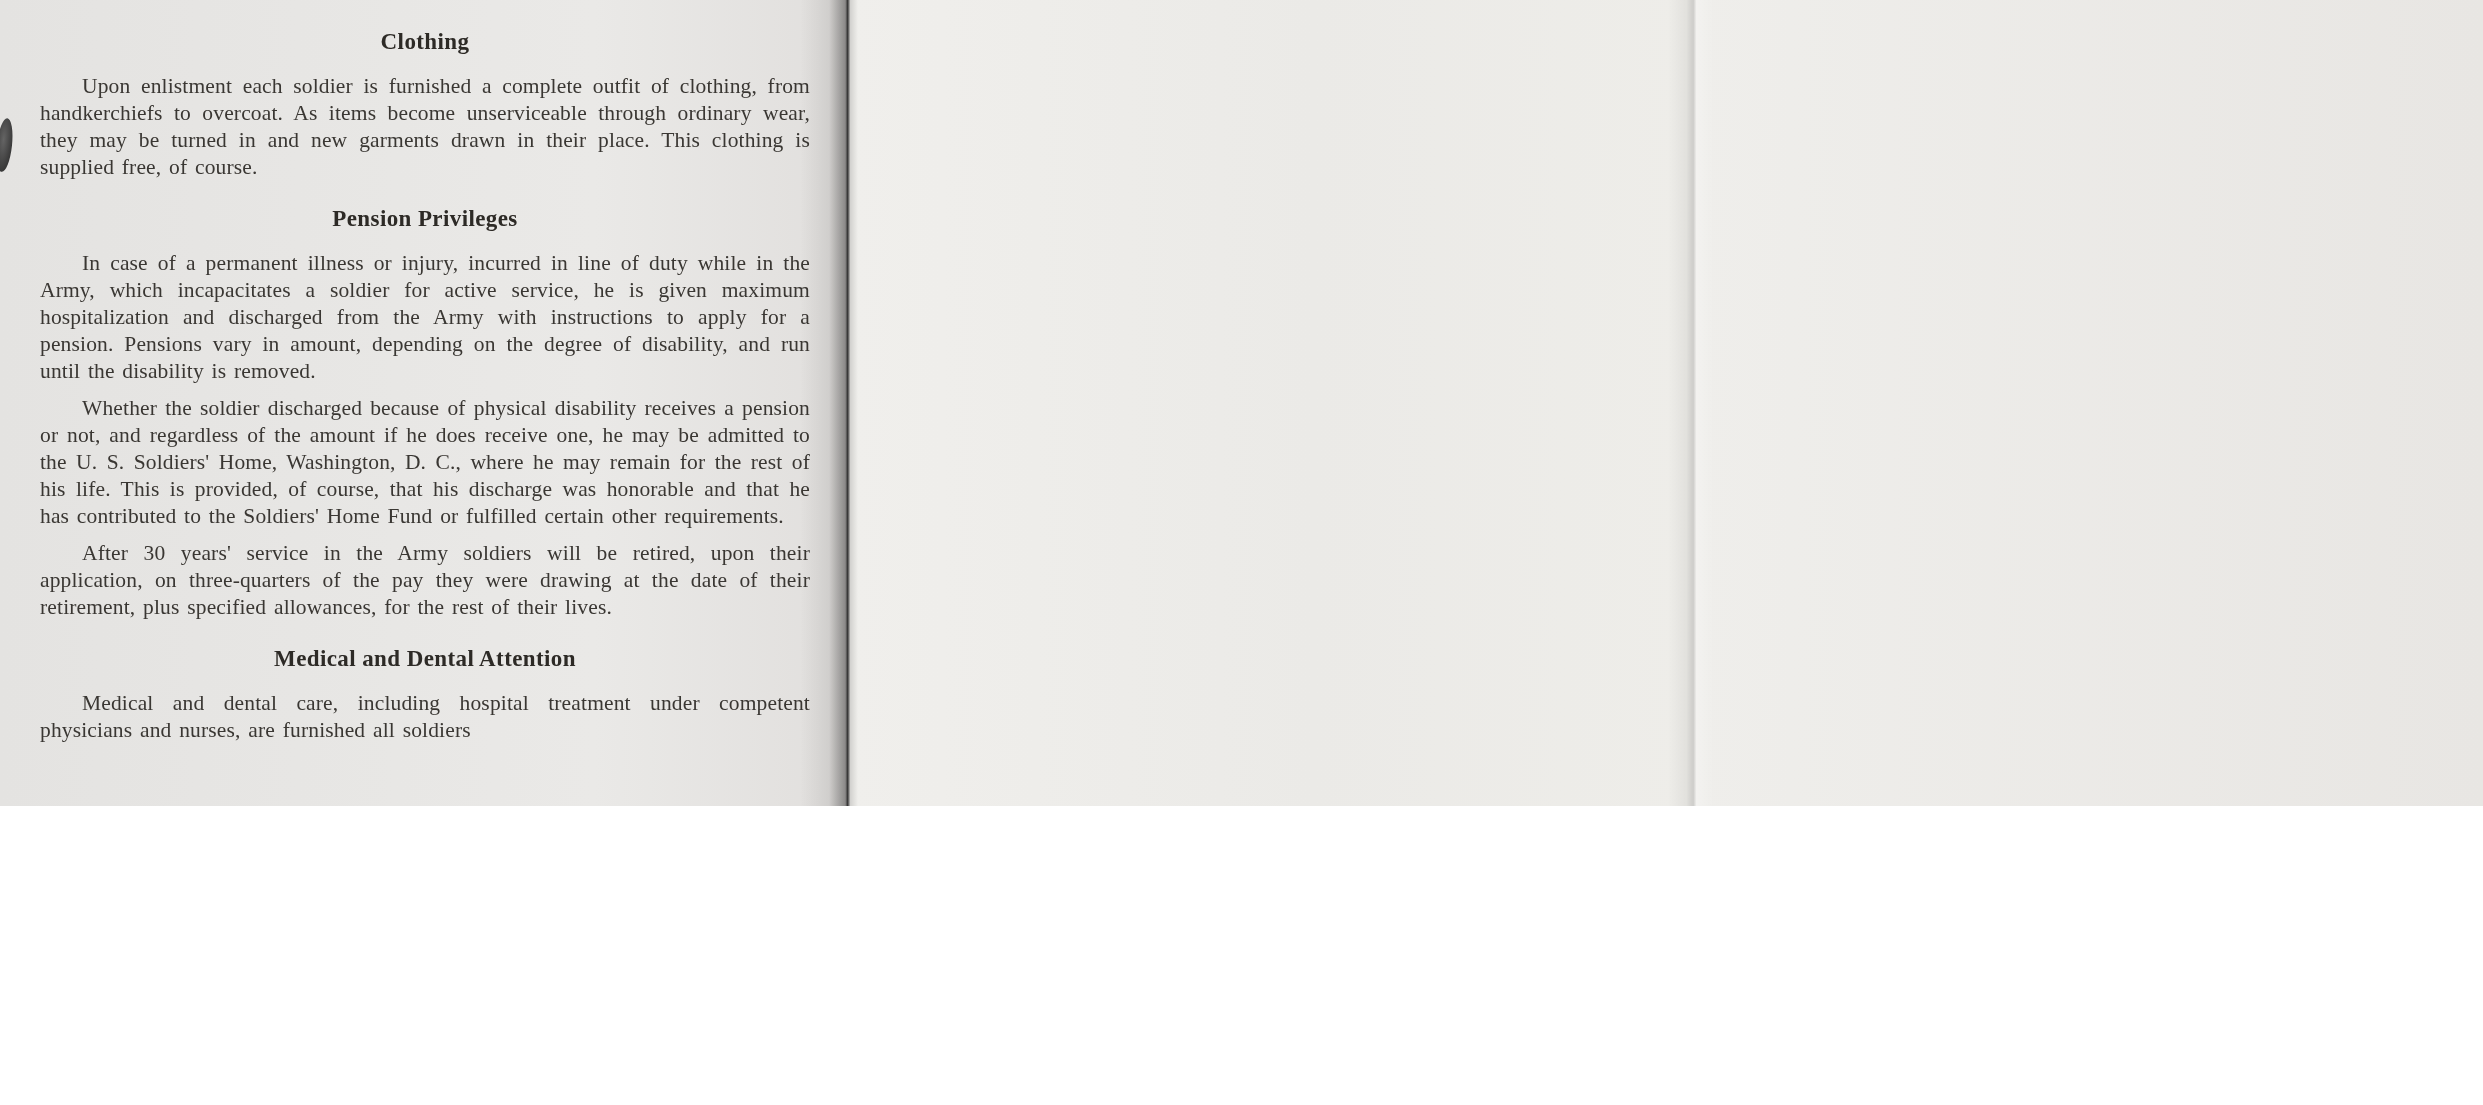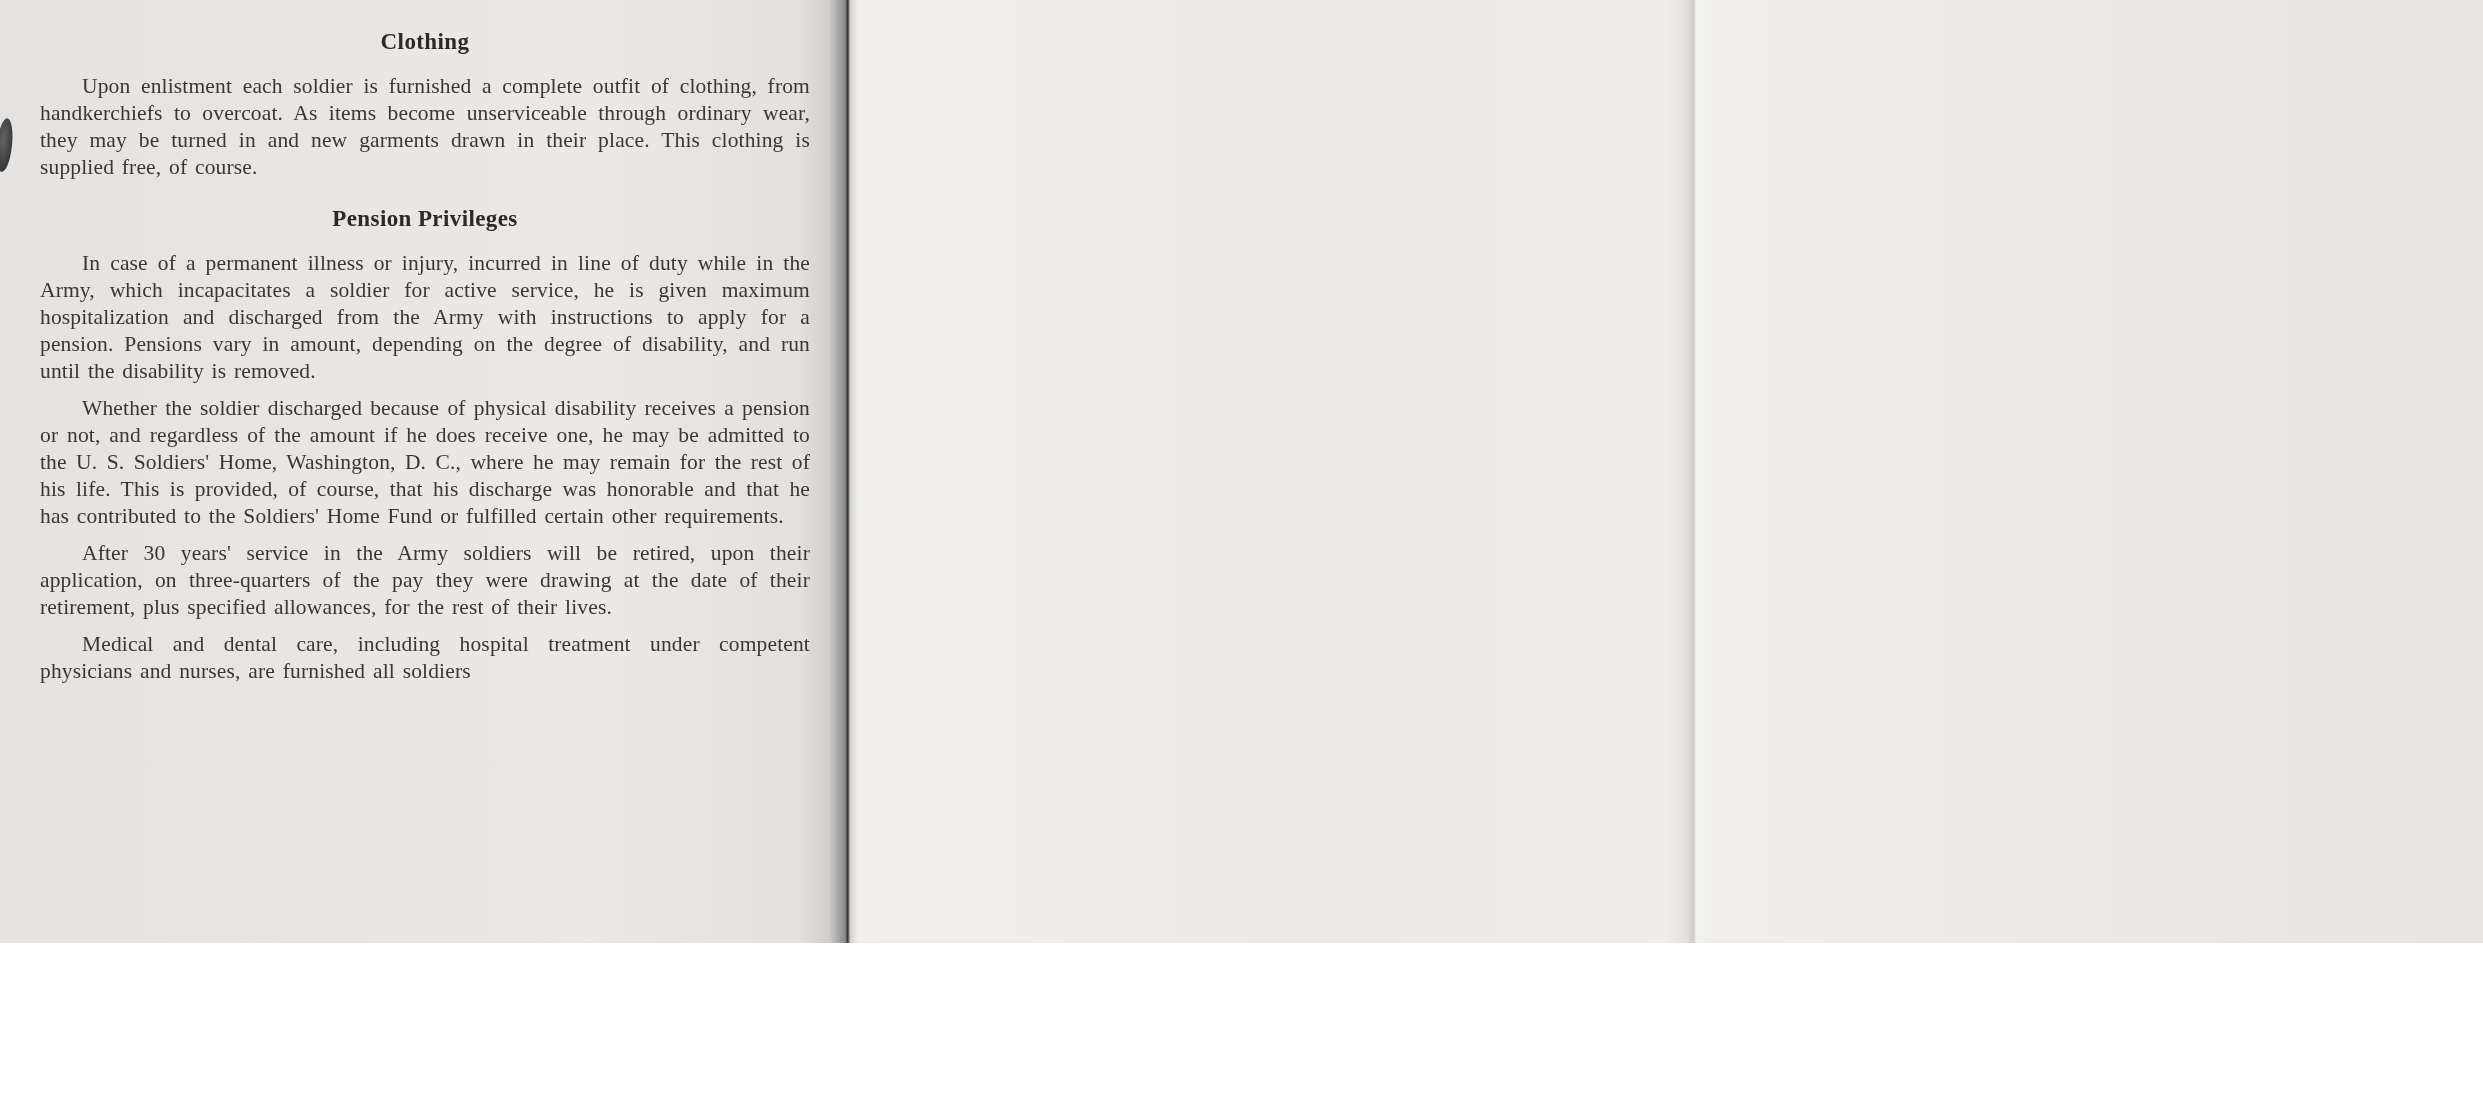--- a/index.html
+++ b/index.html
@@ -1,17 +1,17 @@
 <!DOCTYPE html>
 <html><head>
 <meta charset="utf-8">
 <style>
   html,body{margin:0;padding:0;background:#ffffff;}
   .canvas{
-    position:relative;width:2483px;height:943px;overflow:hidden;background:#ffffff;
+    position:relative;width:2483px;height:806px;overflow:hidden;background:#ffffff;
     font-family:"Liberation Serif","DejaVu Serif",serif;color:#3a3733;
   }
   .paper{position:absolute;left:0;top:0;width:2483px;height:1076px;}
   .paper::after{
     content:"";position:absolute;left:0;bottom:-2px;width:100%;height:8px;
     background:linear-gradient(to bottom, rgba(0,0,0,0.14), rgba(0,0,0,0));
   }
   .page{position:absolute;top:0;height:1076px;}
   .page-4{left:0;width:849px;background:linear-gradient(to right,#e4e3e1,#eae9e7 70%,#e1dfdd);}
   .page-5{left:849px;width:843px;background:linear-gradient(to right,#f0efec,#ebeae7 55%,#eeede9);}
@@ -62,20 +62,21 @@
   <div class="paper">
 
     <div class="page page-4">
       <div class="col col-4">
         <h3 class="bh">Clothing</h3>
         <p class="bp">Upon enlistment each soldier is furnished a complete outfit of clothing, from handkerchiefs to overcoat.  As items become unserviceable through ordinary wear, they may be turned in and new garments drawn in their place.  This clothing is supplied free, of course.</p>
         <h3 class="bh">Pension Privileges</h3>
         <p class="bp">In case of a permanent illness or injury, incurred in line of duty while in the Army, which incapacitates a soldier for active service, he is given maximum hospitalization and discharged from the Army with instructions to apply for a pension. Pensions vary in amount, depending on the degree of disability, and run until the disability is removed.</p>
         <p class="bp">Whether the soldier discharged because of physical disability receives a pension or not, and regardless of the amount if he does receive one, he may be admitted to the U. S. Soldiers' Home, Washington, D. C., where he may remain for the rest of his life.  This is provided, of course, that his discharge was honorable and that he has contributed to the Soldiers' Home Fund or fulfilled certain other requirements.</p>
         <p class="bp">After 30 years' service in the Army soldiers will be retired, upon their application, on three-quarters of the pay they were drawing at the date of their retirement, plus specified allowances, for the rest of their lives.</p>
+        <h3 class="bh">Medical and Dental Attention</h3>
         <p class="bp">Medical and dental care, including hospital treatment under competent physicians and nurses, are furnished all soldiers</p>
       </div>
       <div class="pagenum pn4">4</div>
     </div>
 
     <div class="page page-5">
       <div class="col col-5">
         <p class="bp noindent">whenever necessary.  This service is, of course, provided without cost to the soldier.</p>
         <h3 class="bh">Training</h3>
         <p class="bp">The Army trains men mentally, morally, and physically, so that they will be better soldiers, and better and stronger citizens when returned to civil life.  The Army maintains schools, shops, etc., where a man may learn a trade which will help him later in life.  Most of these schools are not compulsory, but qualified men are encouraged to attend them whenever opportunity permits.</p>

